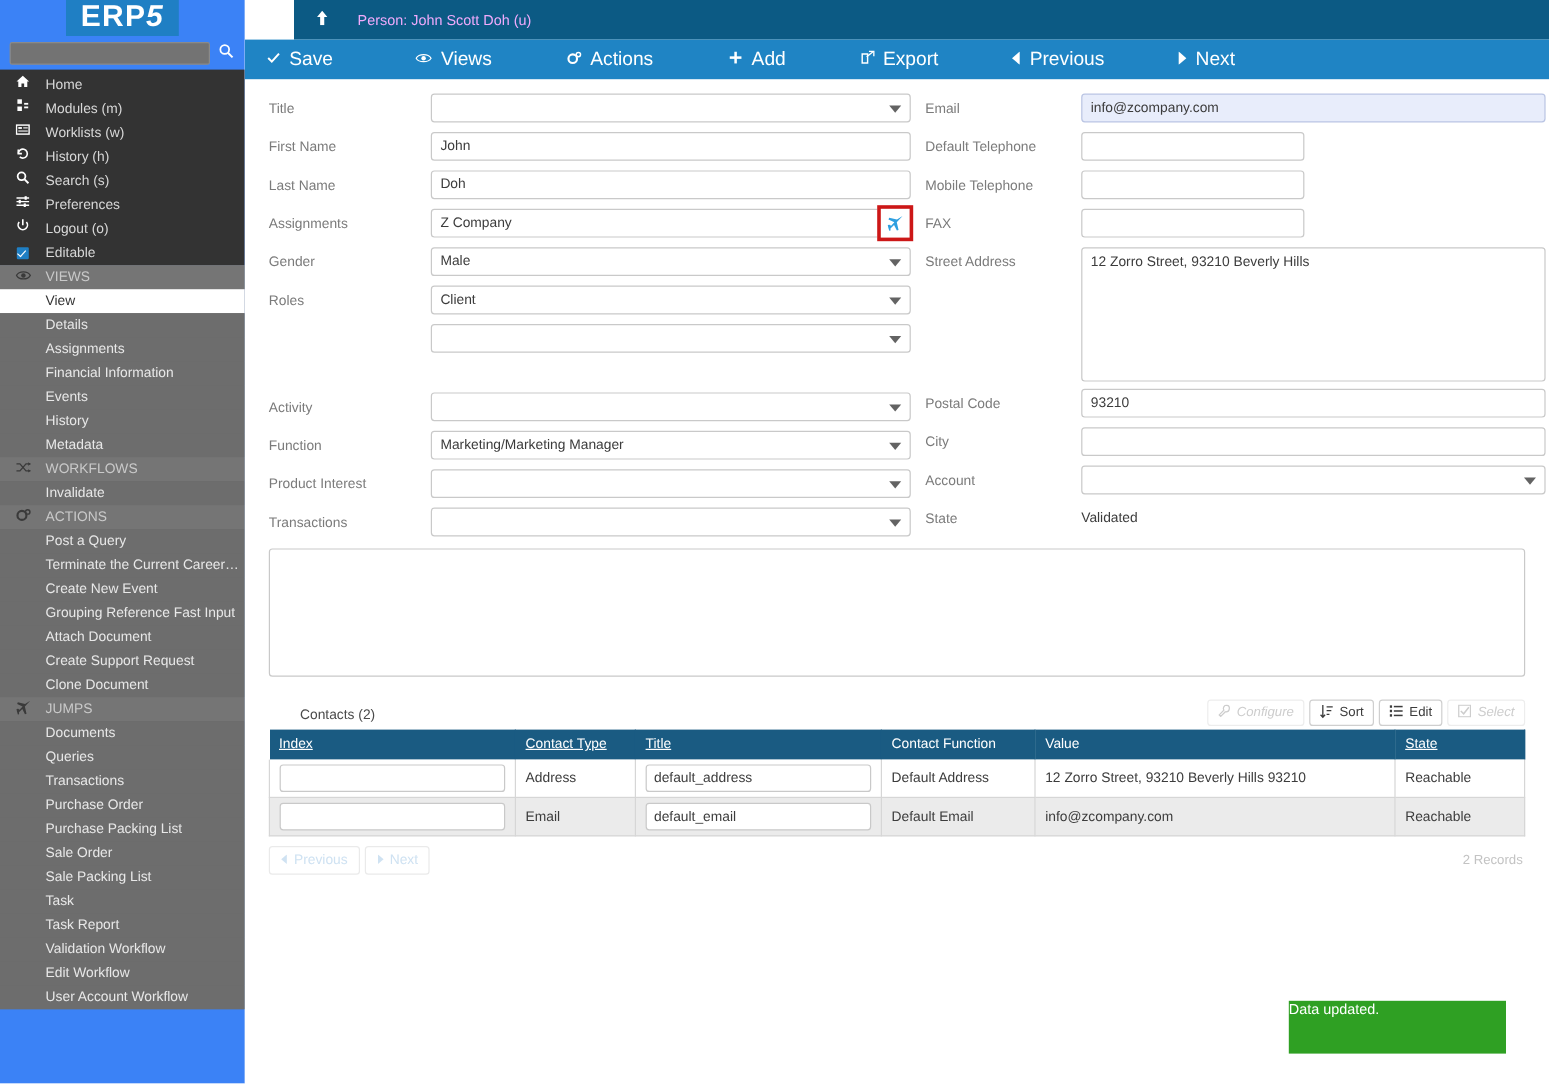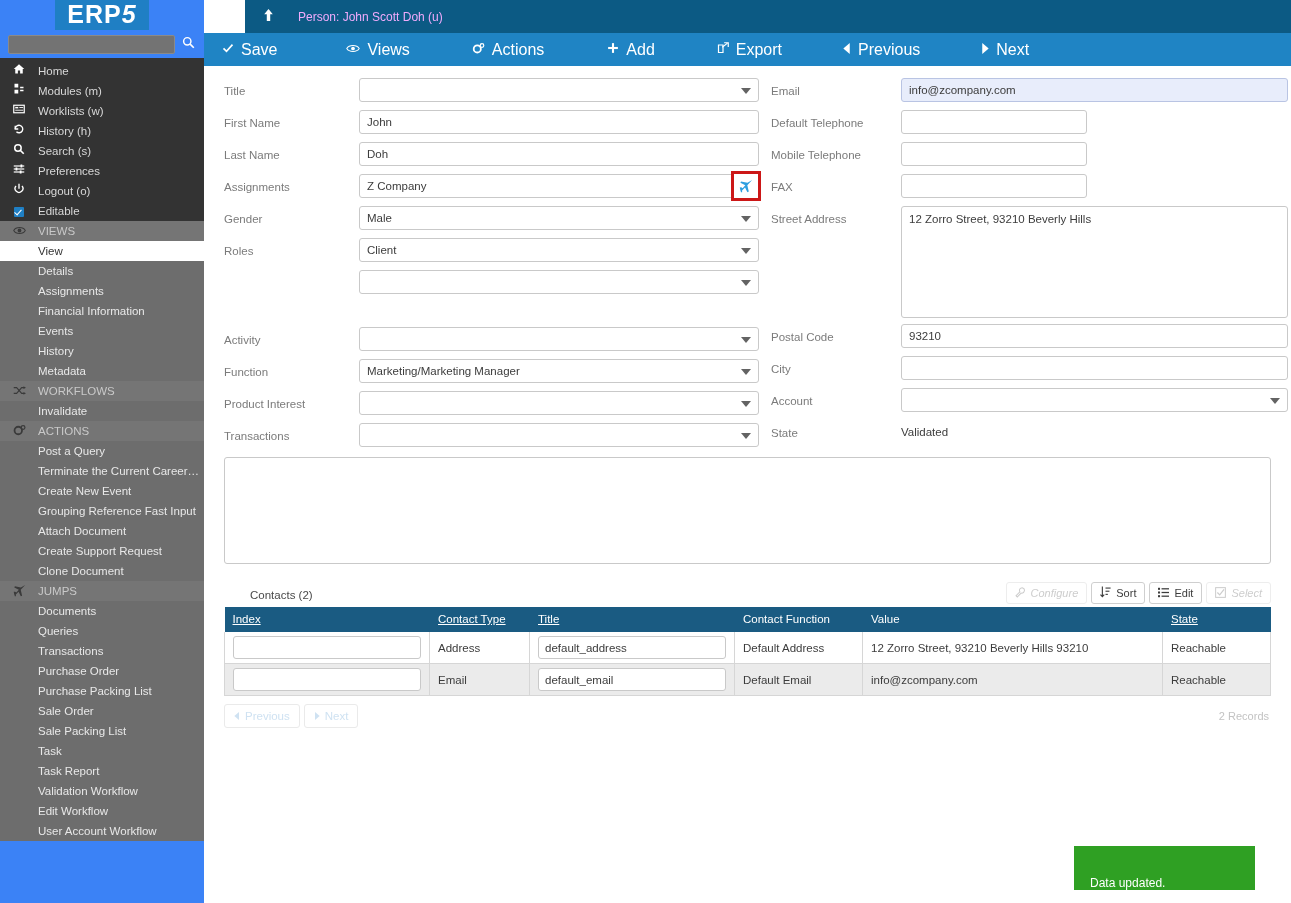--- a/index.html
+++ b/index.html
@@ -334,27 +334,27 @@
     font-size: 11.5px;
     color: #cfe2f2;
     display: flex; align-items: center; gap: 5px;
     cursor: default;
   }
   .rec-count { font-size: 11px; color: #c3c3c3; padding-right: 2px; }
 
   
   .toast {
     position: absolute;
-    right: 36px; bottom: 13px;
+    right: 36px; bottom: 25px;
     width: 181px; height: 44px;
     background: #2fa023;
     color: #ffffff;
     font-size: 12px;
-    display: flex; align-items: flex-end;
-    padding-left: 16px;
+    display: flex; align-items: flex-start;
+    padding-left: 0;
   }
 </style>
 </head>
 <body>
 
 <div id="sidebar">
 
   <div class="logo-wrap">
     <div class="logo"><span>ERP</span><span class="five">5</span></div>
   </div>

